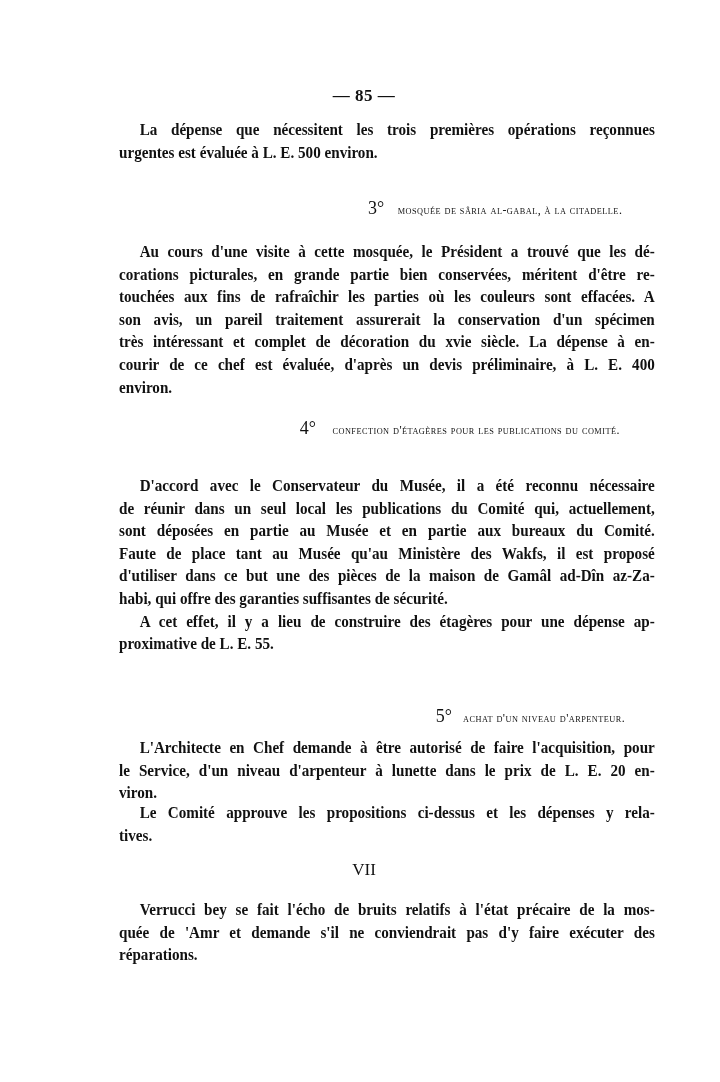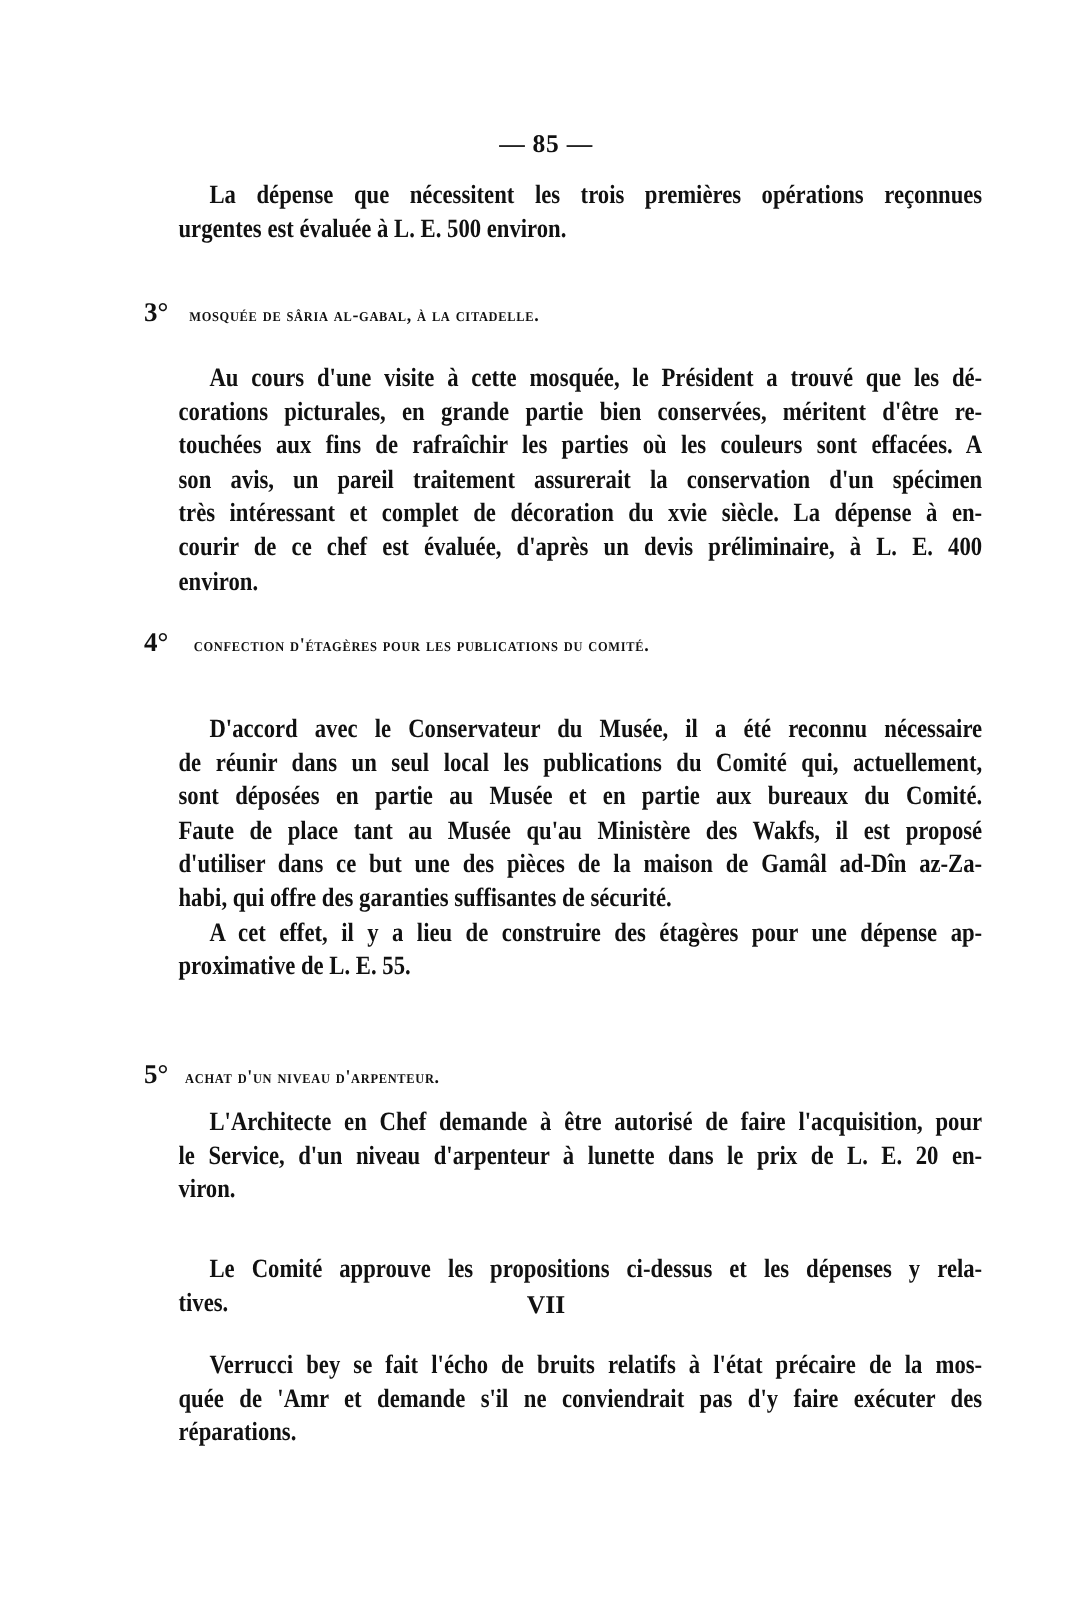--- a/index.html
+++ b/index.html
@@ -7,27 +7,27 @@
          font-family: "Liberation Serif", "DejaVu Serif", serif; color: #111; }
   .page { position: absolute; left: 96px; top: 0; width: 536px; }
   .folio { position: absolute; top: 86px; left: 0; width: 536px; text-align: center;
            font-size: 17px; font-weight: bold; letter-spacing: 0.5px; }
   .block { position: absolute; left: 0; width: 536px; margin-left: 23px; }
   .line { height: 22.6px; line-height: 22.6px; font-size: 17.6px; font-weight: bold;
           white-space: nowrap; text-align: justify; text-align-last: justify;
           transform: scaleX(0.86); transform-origin: left center; width: 623px; }
   .line.last { text-align-last: left; }
   .line.indent { padding-left: 24px; width: 599px; }
-  .heading { position: absolute; left: 0; width: 536px; text-align: left;
-             font-weight: bold; font-size: 15px; white-space: nowrap; }
+  .heading { position: absolute; left: 0; width: 536px; text-align: right;
+             font-weight: normal; font-size: 15px; white-space: nowrap; }
   .heading .num { font-size: 18px; }
   .heading .caps { font-variant: small-caps; font-size: 13px; letter-spacing: 0.5px;
                    display: inline-block; transform: scaleX(0.92); }
   .roman { position: absolute; left: 0; width: 536px; text-align: center;
-           font-weight: bold; font-size: 17px; }
+           font-weight: normal; font-size: 17px; }
 </style>
 </head>
 <body>
 
 <div class="page">
   <div class="folio">— 85 —</div>
 
   <div class="block" style="top:118px">
     <div class="line indent">La dépense que nécessitent les trois premières opérations reçonnues</div>
     <div class="line last">urgentes est évaluée à L. E. 500 environ.</div>
@@ -68,21 +68,21 @@
     <span class="num">5°</span>
     <span class="caps">achat d'un niveau d'arpenteur.</span>
   </div>
 
   <div class="block" style="top:736px">
     <div class="line indent">L'Architecte en Chef demande à être autorisé de faire l'acquisition, pour</div>
     <div class="line">le Service, d'un niveau d'arpenteur à lunette dans le prix de L. E. 20 en-</div>
     <div class="line last">viron.</div>
   </div>
 
-  <div class="block" style="top:834px">
+  <div class="block" style="top:801px">
     <div class="line indent">Le Comité approuve les propositions ci-dessus et les dépenses y rela-</div>
     <div class="line last">tives.</div>
   </div>
 
   <div class="roman" style="top:860px">VII</div>
 
   <div class="block" style="top:898px">
     <div class="line indent">Verrucci bey se fait l'écho de bruits relatifs à l'état précaire de la mos-</div>
     <div class="line">quée de 'Amr et demande s'il ne conviendrait pas d'y faire exécuter des</div>
     <div class="line last">réparations.</div>

